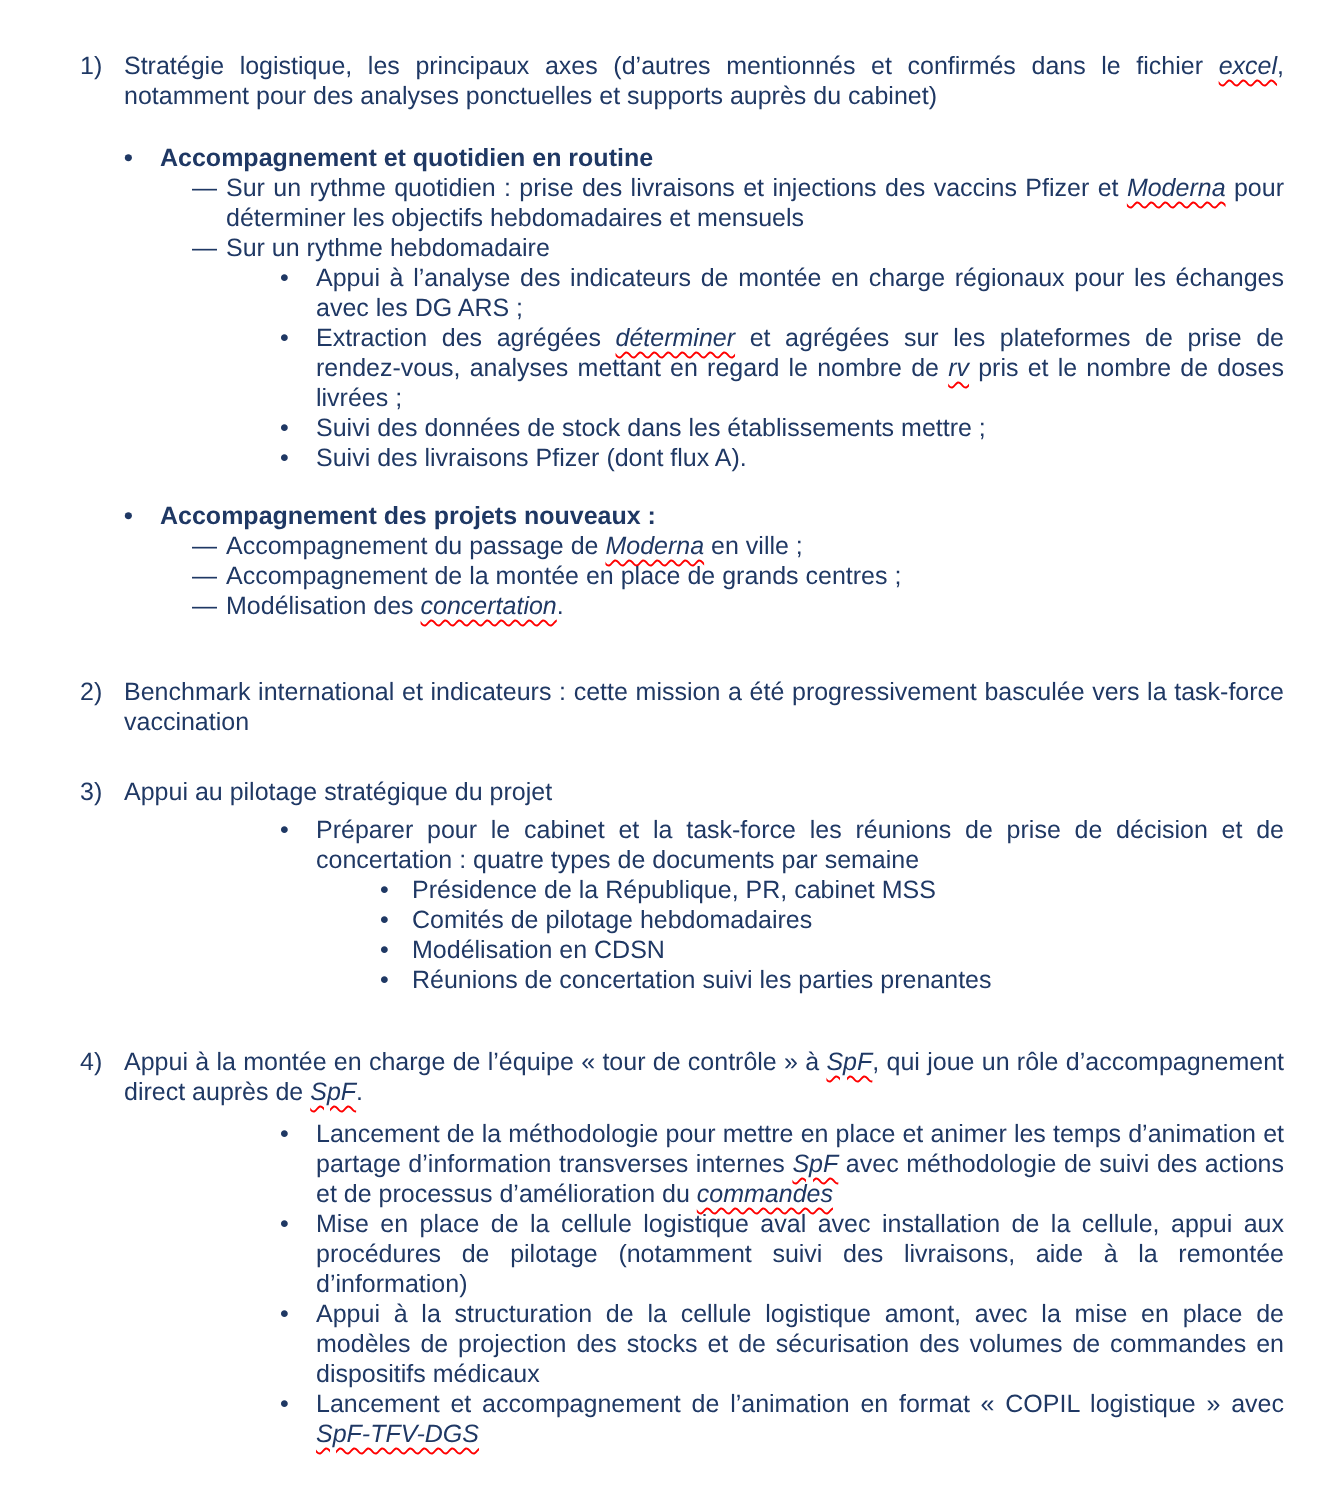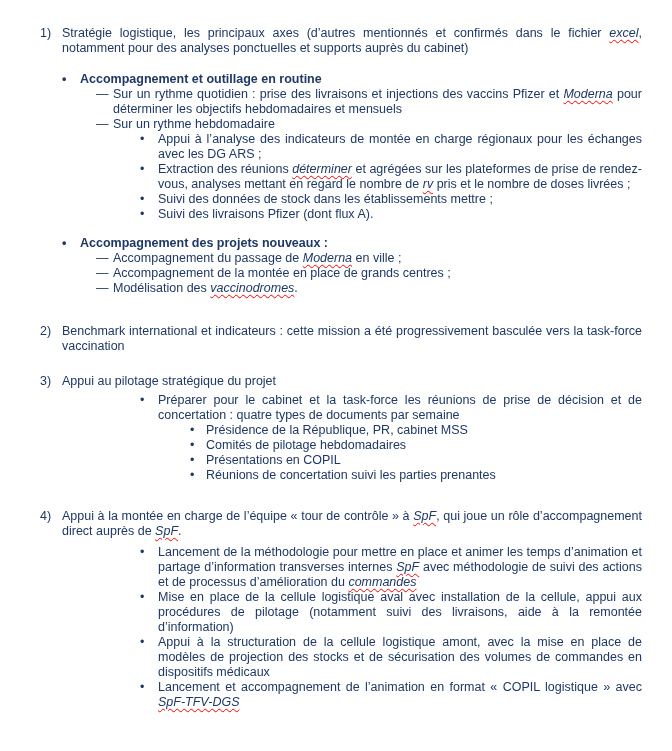--- a/index.html
+++ b/index.html
@@ -38,41 +38,41 @@
 
 <div class="page">
 
   <div class="row num">
     <span class="marker">1)</span>
     <p class="body"><span>Stratégie logistique, les principaux axes (d’autres mentionnés et confirmés dans le fichier </span><span class="sp">excel</span><span>, notamment pour des analyses ponctuelles et supports auprès du cabinet)</span></p>
   </div>
 
   <div class="row lv1 mt16">
     <span class="marker">•</span>
-    <p class="body">Accompagnement et outillage en routine</p>
+    <p class="body">Accompagnement et quotidien en routine</p>
   </div>
 
   <div class="row dash">
     <span class="marker">—</span>
     <p class="body"><span>Sur un rythme quotidien : prise des livraisons et injections des vaccins Pfizer et </span><span class="sp">Moderna</span><span> pour déterminer les objectifs hebdomadaires et mensuels</span></p>
   </div>
 
   <div class="row dash">
     <span class="marker">—</span>
     <p class="body">Sur un rythme hebdomadaire</p>
   </div>
 
   <div class="row lv3">
     <span class="marker">•</span>
     <p class="body">Appui à l’analyse des indicateurs de montée en charge régionaux pour les échanges avec les DG ARS ;</p>
   </div>
 
   <div class="row lv3">
     <span class="marker">•</span>
-    <p class="body"><span>Extraction des réunions </span><span class="sp">déterminer</span><span> et agrégées sur les plateformes de prise de rendez-vous, analyses mettant en regard le nombre de </span><span class="sp">rv</span><span> pris et le nombre de doses livrées ;</span></p>
+    <p class="body"><span>Extraction des agrégées </span><span class="sp">déterminer</span><span> et agrégées sur les plateformes de prise de rendez-vous, analyses mettant en regard le nombre de </span><span class="sp">rv</span><span> pris et le nombre de doses livrées ;</span></p>
   </div>
 
   <div class="row lv3">
     <span class="marker">•</span>
     <p class="body">Suivi des données de stock dans les établissements mettre ;</p>
   </div>
 
   <div class="row lv3">
     <span class="marker">•</span>
     <p class="body">Suivi des livraisons Pfizer (dont flux A).</p>
@@ -88,21 +88,21 @@
     <p class="body"><span>Accompagnement du passage de </span><span class="sp">Moderna</span><span> en ville ;</span></p>
   </div>
 
   <div class="row dash">
     <span class="marker">—</span>
     <p class="body">Accompagnement de la montée en place de grands centres ;</p>
   </div>
 
   <div class="row dash">
     <span class="marker">—</span>
-    <p class="body"><span>Modélisation des </span><span class="sp">vaccinodromes</span><span>.</span></p>
+    <p class="body"><span>Modélisation des </span><span class="sp">concertation</span><span>.</span></p>
   </div>
 
   <div class="row num mt28">
     <span class="marker">2)</span>
     <p class="body">Benchmark international et indicateurs : cette mission a été progressivement basculée vers la task-force vaccination</p>
   </div>
 
   <div class="row num mt20">
     <span class="marker">3)</span>
     <p class="body">Appui au pilotage stratégique du projet</p>
@@ -116,21 +116,21 @@
   <div class="row lv4">
     <span class="marker">•</span>
     <p class="body">Présidence de la République, PR, cabinet MSS</p>
   </div>
   <div class="row lv4">
     <span class="marker">•</span>
     <p class="body">Comités de pilotage hebdomadaires</p>
   </div>
   <div class="row lv4">
     <span class="marker">•</span>
-    <p class="body">Présentations en COPIL</p>
+    <p class="body">Modélisation en CDSN</p>
   </div>
   <div class="row lv4">
     <span class="marker">•</span>
     <p class="body">Réunions de concertation suivi les parties prenantes</p>
   </div>
 
   <div class="row num mt26">
     <span class="marker">4)</span>
     <p class="body"><span>Appui à la montée en charge de l’équipe « tour de contrôle » à </span><span class="sp">SpF</span><span>, qui joue un rôle d’accompagnement direct auprès de </span><span class="sp">SpF</span><span>.</span></p>
   </div>

